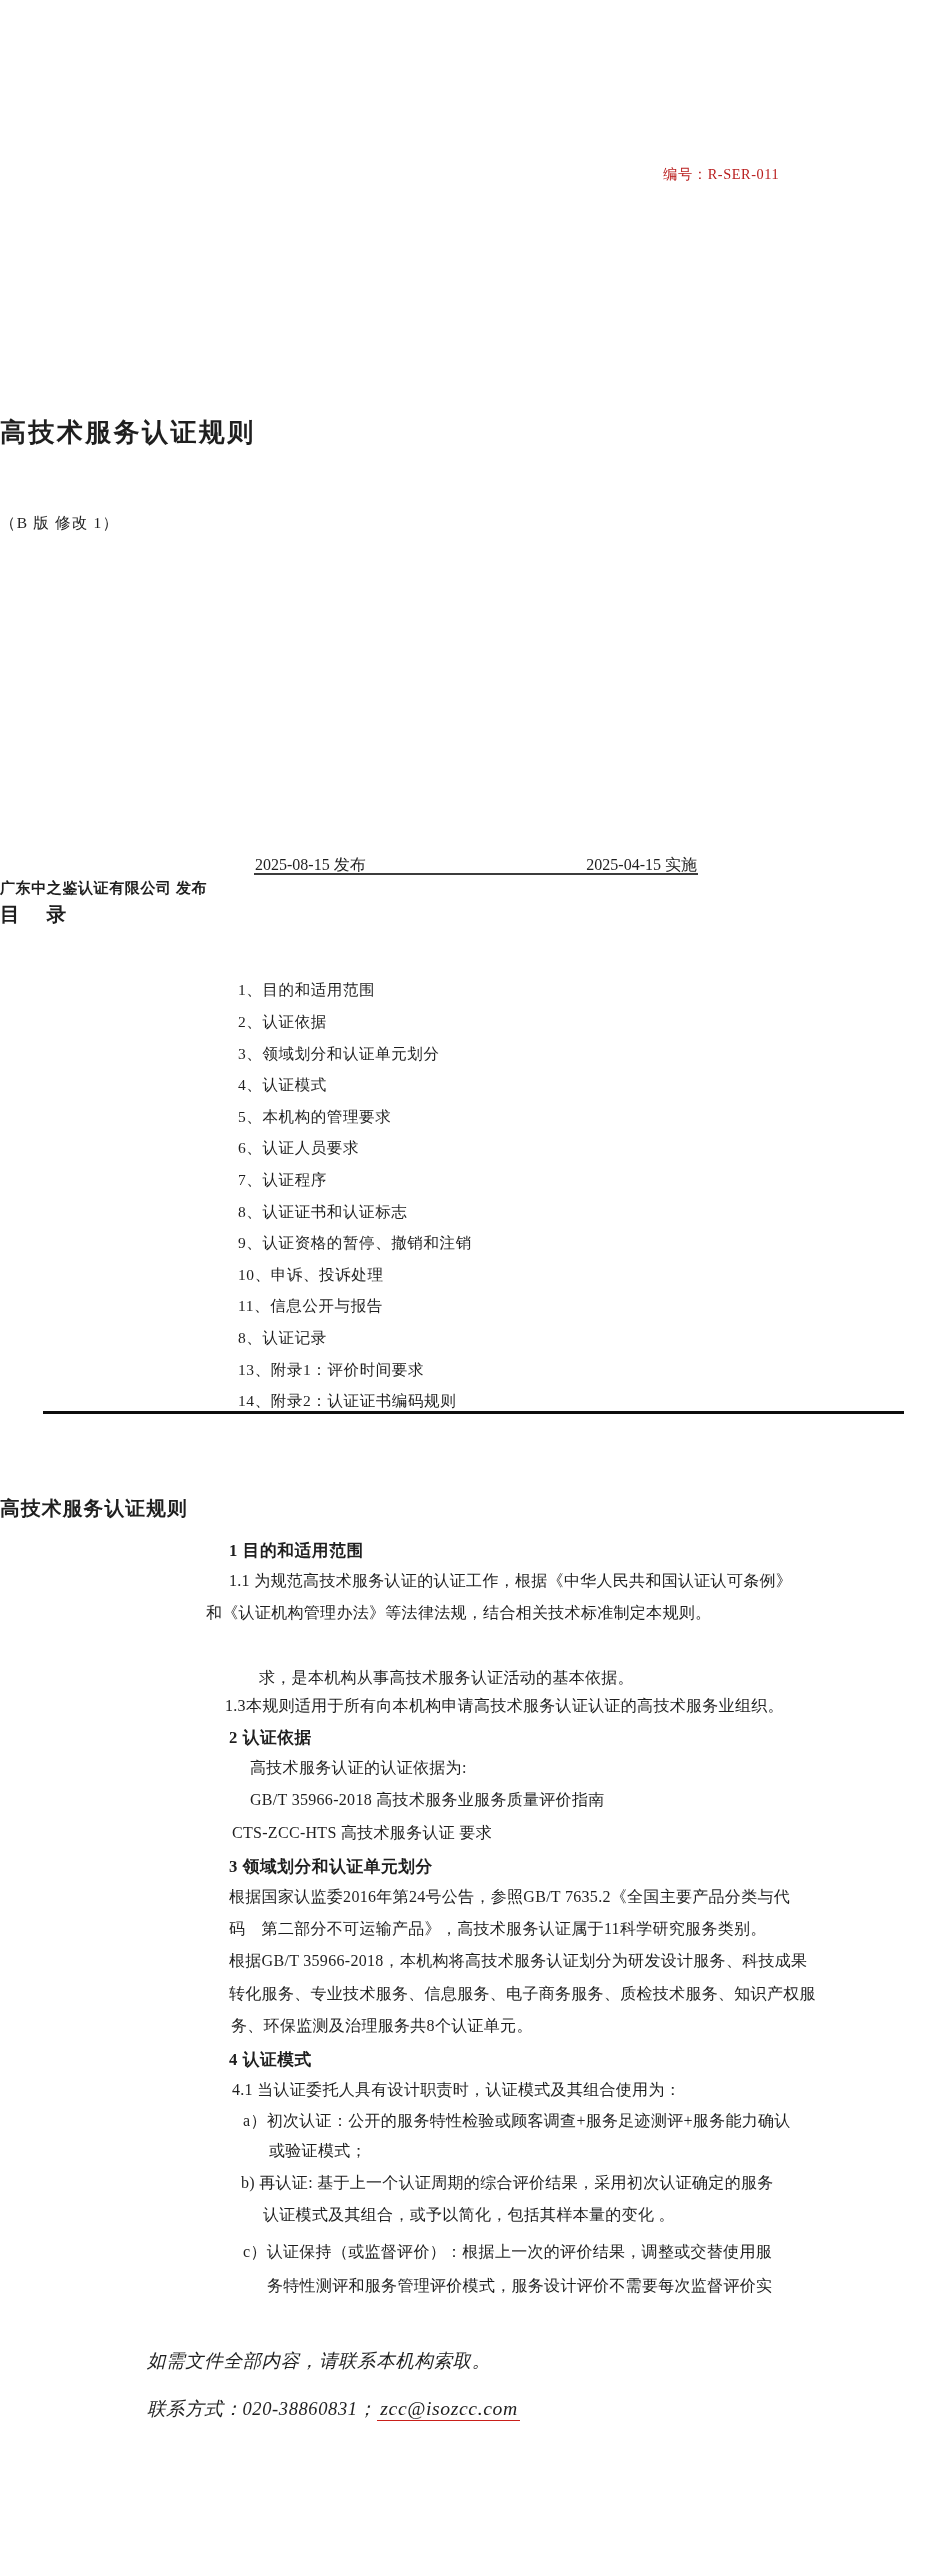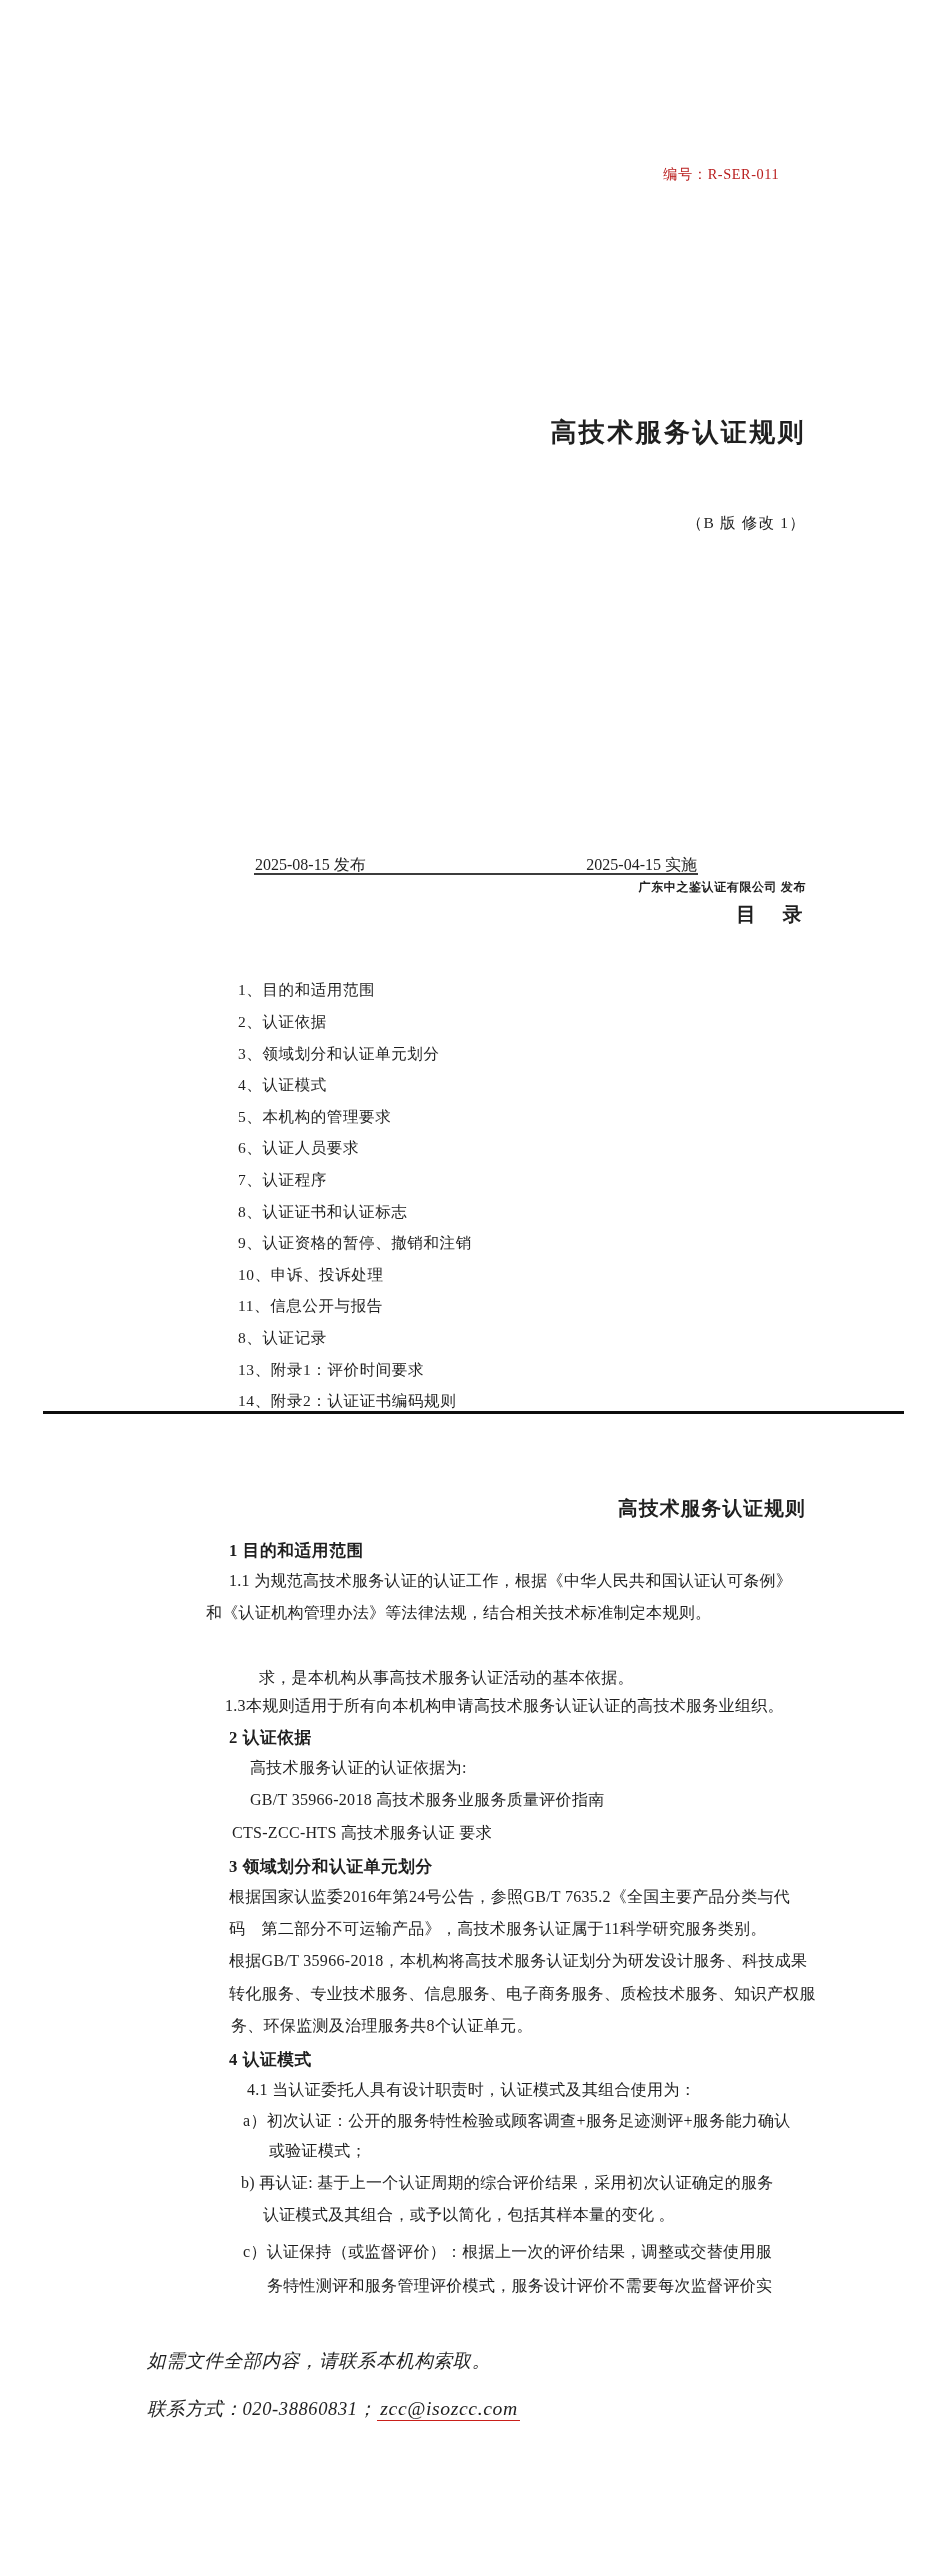--- a/index.html
+++ b/index.html
@@ -7,30 +7,30 @@
     position:relative;
     width:946px;
     height:2576px;
     margin:0 auto;
     background:#ffffff;
     font-family:"Liberation Serif","DejaVu Serif",serif;
     color:#1f1f1f;
     overflow:hidden;
   }
   .abs{position:absolute;white-space:nowrap;}
-  .centered{left:0;width:806px;text-align:right;}
+  .centered{left:0;width:806px;text-align:left;}
 
   .doc-number{top:165px;left:663px;font-size:14.3px;color:#b91c1c;letter-spacing:0.6px;}
 
   .cover-title{top:415px;font-size:26px;font-weight:bold;letter-spacing:2.4px;}
   .version-note{top:513px;font-size:15.5px;letter-spacing:1.2px;}
 
   .dates-row{top:855px;left:255px;width:442px;display:flex;justify-content:space-between;font-size:16px;}
   .rule-thin{top:873px;left:254px;width:444px;height:1.8px;background:#3c3c3c;}
-  .publisher{top:879px;font-size:12px;font-weight:bold;letter-spacing:0.6px;}
+  .publisher{top:879px;font-size:15px;font-weight:bold;letter-spacing:0.6px;}
   .toc-title{top:901px;font-size:19.7px;font-weight:bold;letter-spacing:3.6px;}
 
   .toc-item{left:238px;font-size:15.5px;letter-spacing:0.6px;}
 
   .rule-thick{top:1411px;left:43px;width:861px;height:3px;background:#0d0d0d;}
 
   .body-heading{top:1495px;font-size:19.7px;font-weight:bold;letter-spacing:1.2px;}
   .sec-title{left:215px;font-size:16.7px;font-weight:bold;letter-spacing:0.6px;margin-left:14px;}
   .body-line{font-size:16px;letter-spacing:0.3px;}
 
@@ -87,21 +87,21 @@
   <div class="abs body-line" style="top:1823px;left:232px">CTS-ZCC-HTS 高技术服务认证 要求</div>
 
   <div class="abs sec-title" style="top:1855px">3 领域划分和认证单元划分</div>
   <div class="abs body-line" style="top:1887px;left:229px">根据国家认监委2016年第24号公告，参照GB/T 7635.2《全国主要产品分类与代</div>
   <div class="abs body-line" style="top:1919px;left:229px">码　第二部分不可运输产品》，高技术服务认证属于11科学研究服务类别。</div>
   <div class="abs body-line" style="top:1951px;left:229px">根据GB/T 35966-2018，本机构将高技术服务认证划分为研发设计服务、科技成果</div>
   <div class="abs body-line" style="top:1984px;left:229px">转化服务、专业技术服务、信息服务、电子商务服务、质检技术服务、知识产权服</div>
   <div class="abs body-line" style="top:2016px;left:231px">务、环保监测及治理服务共8个认证单元。</div>
 
   <div class="abs sec-title" style="top:2048px">4 认证模式</div>
-  <div class="abs body-line" style="top:2080px;left:247px">4.1 当认证委托人具有设计职责时，认证模式及其组合使用为：</div>
+  <div class="abs body-line" style="top:2080px;left:232px">4.1 当认证委托人具有设计职责时，认证模式及其组合使用为：</div>
   <div class="abs body-line" style="top:2111px;left:243px">a）初次认证：公开的服务特性检验或顾客调查+服务足迹测评+服务能力确认</div>
   <div class="abs body-line" style="top:2141px;left:269px">或验证模式；</div>
   <div class="abs body-line" style="top:2173px;left:241px">b) 再认证: 基于上一个认证周期的综合评价结果，采用初次认证确定的服务</div>
   <div class="abs body-line" style="top:2205px;left:263px">认证模式及其组合，或予以简化，包括其样本量的变化 。</div>
   <div class="abs body-line" style="top:2276px;left:267px">务特性测评和服务管理评价模式，服务设计评价不需要每次监督评价实</div>
   <div class="abs body-line" style="top:2242px;left:243px">c）认证保持（或监督评价）：根据上一次的评价结果，调整或交替使用服</div>
 
   <div class="abs footer-note">如需文件全部内容，请联系本机构索取。</div>
   <div class="abs footer-contact">
     <span>联系方式：020-38860831；</span><span class="footer-email">zcc@isozcc.com</span>

